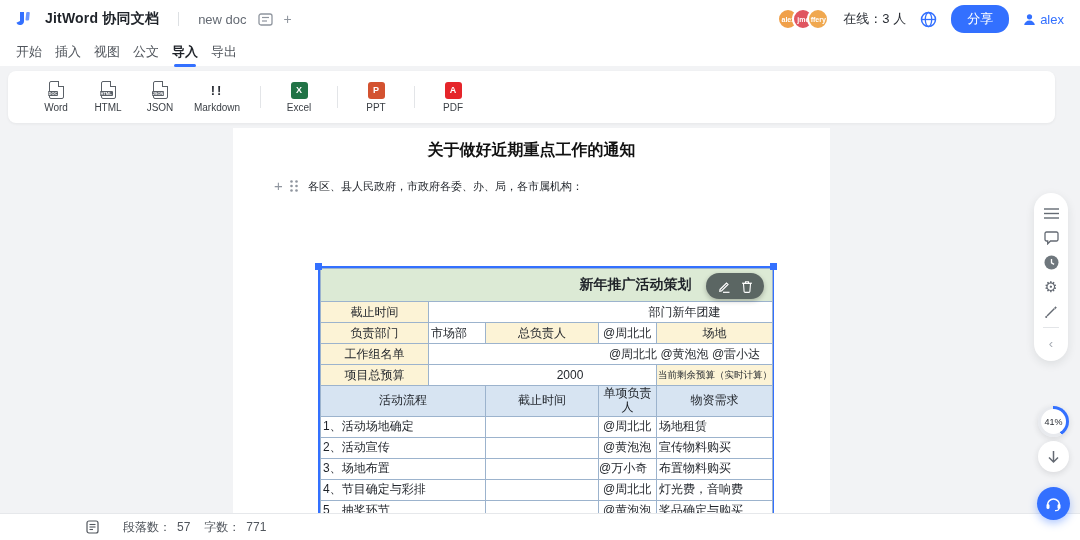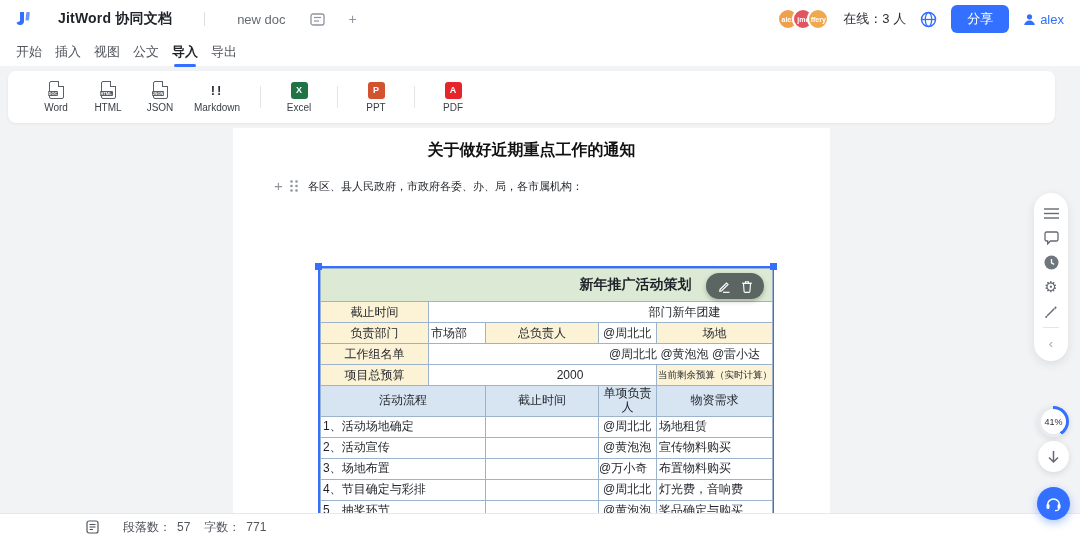--- a/index.html
+++ b/index.html
@@ -6,34 +6,34 @@
   html,body { width:1080px; height:540px; overflow:hidden;
     font-family:"Liberation Sans","DejaVu Sans",sans-serif; background:#fff; }
   :root{
     --accent:#3370ff; --bg:#f2f3f5; --ink:#1f2329; --gray:#646a73;
     --table_border:#9cb3cd; --table_green:#dcead5; --table_beige:#fcf3d6;
     --table_blue:#d7e4f2; --pill:#5b6663;
   }
   
   .topbar{ position:absolute; top:0; left:0; width:1080px; height:38px;
     background:#fff; display:flex; align-items:center; padding:0 16px; z-index:30;}
-  .tb-left{ display:flex; align-items:center; gap:24px; }
+  .tb-left{ display:flex; align-items:center; gap:11px; }
   .app-title{ font-size:14px; font-weight:bold; color:var(--ink); letter-spacing:.2px;}
   .tb-divider{ width:1px; height:14px; background:#dde0e3; margin:0 8px;}
   .doc-name{ font-size:13px; color:var(--gray);}
   .ghost-icon{ color:#8f959e; font-size:14px; line-height:1; cursor:pointer;}
   .tb-right{ margin-left:auto; display:flex; align-items:center; gap:14px;}
   .avatars{ display:flex;}
   .avatar{ width:22px; height:22px; border-radius:50%; border:2px solid #fff;
     color:#fff; font-size:7px; display:flex; align-items:center; justify-content:center;
     margin-left:-7px; font-weight:bold; }
   .avatar:first-child{ margin-left:0;}
   .online{ font-size:13px; color:#2b2f36;}
   .share-btn{ background:var(--accent); color:#fff; font-size:13px; border:none;
-    border-radius:6px; padding:5px 16px; cursor:pointer;}
+    border-radius:13px; padding:5px 16px; cursor:pointer;}
   .user{ display:flex; align-items:center; gap:4px; color:var(--accent); font-size:13px; cursor:pointer;}
   
   .menubar{ position:absolute; top:38px; left:0; width:1080px; height:28px;
     background:#fff; display:flex; align-items:center; padding:0 14px; gap:9px; z-index:29;}
   .menu-tab{ font-size:13px; color:#51565d; padding:4px 2px; cursor:pointer; position:relative;}
   .menu-tab.active{ color:var(--ink); font-weight:bold;}
   .menu-tab.active::after{ content:""; position:absolute; left:50%; transform:translateX(-50%);
     bottom:-2px; width:22px; height:3px; border-radius:2px; background:var(--accent);}
   
   .canvas{ position:absolute; top:66px; left:0; width:1080px; height:447px;

